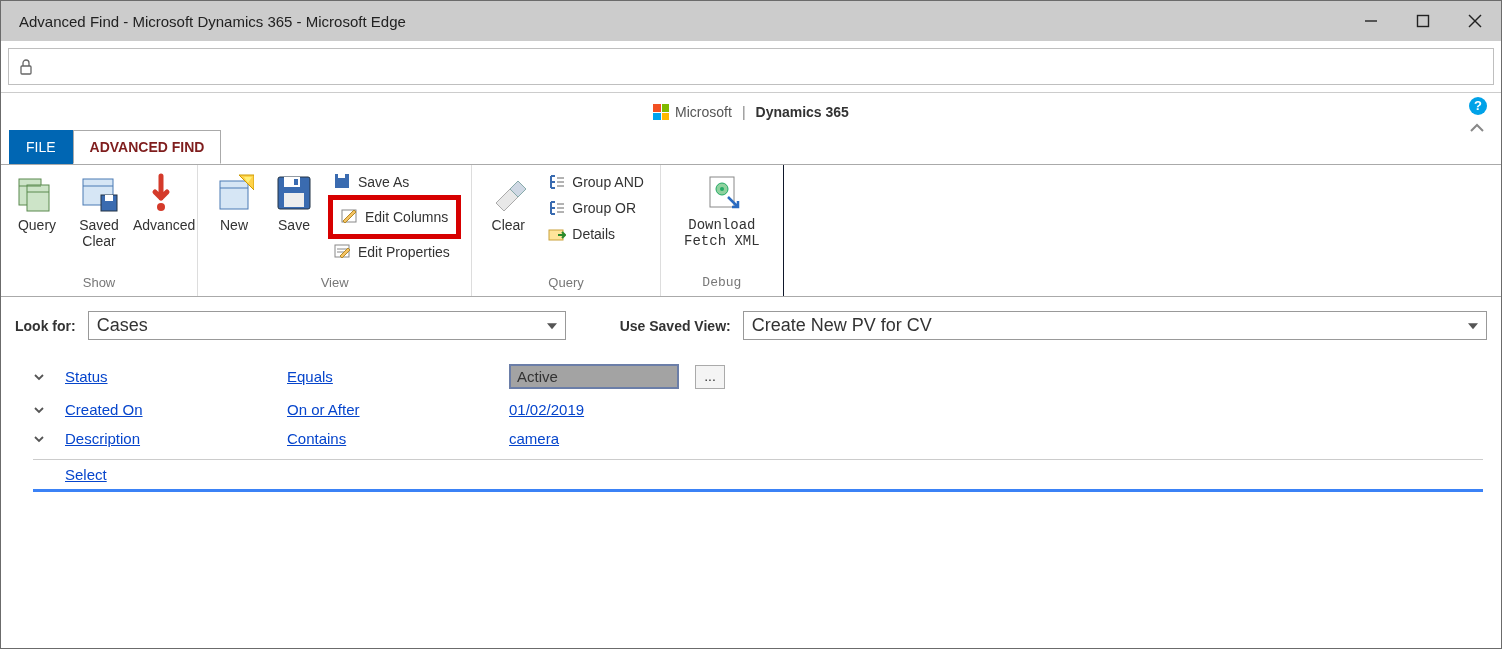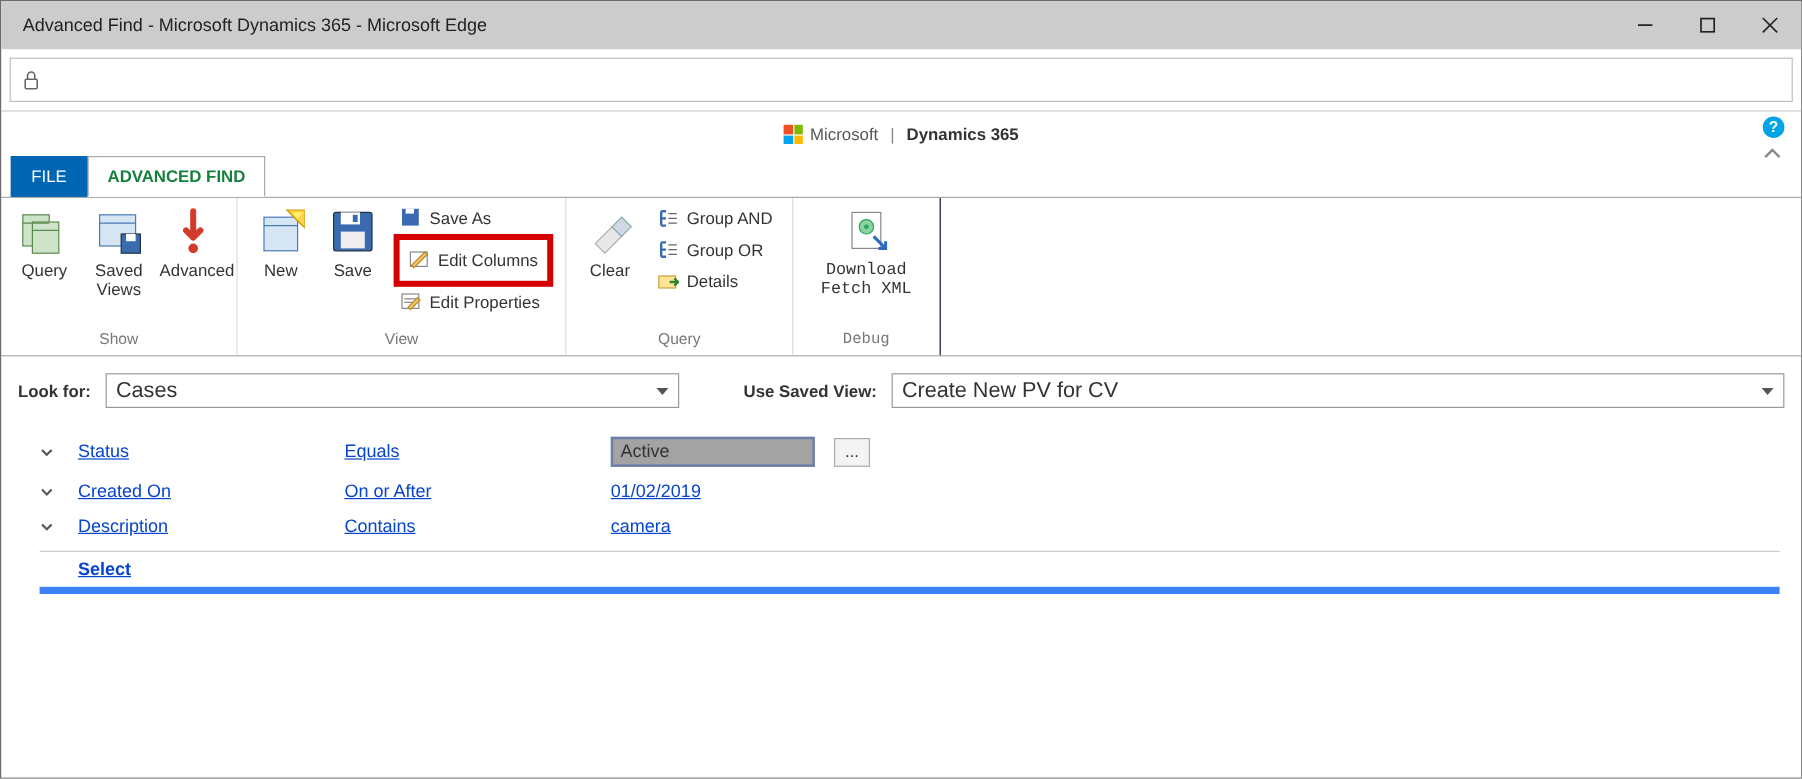--- a/index.html
+++ b/index.html
@@ -17,21 +17,21 @@
   .brand-row .mslogo span:nth-child(2){background:#7fba00;}
   .brand-row .mslogo span:nth-child(3){background:#00a4ef;}
   .brand-row .mslogo span:nth-child(4){background:#ffb900;}
   .brand-row .divider { margin: 0 10px; color: #888; }
   .brand-row .right-icons { position: absolute; right: 14px; top: 4px; display:flex; flex-direction: column; gap:4px; align-items:flex-end;}
   .help-circle { width:18px; height:18px; border-radius:50%; background:#00a2e8; color:#fff; font-weight:bold; text-align:center; line-height:18px; font-size:13px;}
   .pop-icon { color:#666; font-size:14px; margin-top:2px; margin-right:2px;}
   .tabs-row { height: 36px; display: flex; align-items: flex-end; padding: 0 8px; border-bottom: 1px solid #aaa; margin-top:-2px;}
   .tab { padding: 8px 16px; font-size: 14px; border: 1px solid transparent; }
   .tab.file { background: #0066b3; color: #fff; font-weight: 400; border:1px solid #0066b3;}
-  .tab.active { border: 1px solid #aaa; border-bottom: 1px solid #fff; color: #15803d; font-weight: 600;}
+  .tab.active { border: 1px solid #aaa; border-bottom: 1px solid #fff; color: #7f1d1d; font-weight: 600;}
   .ribbon { height: 132px; border-bottom: 1px solid #aaa; display: flex; }
   .group { border-right: 1px solid #ddd; display: flex; flex-direction: column; align-items: stretch; padding: 4px 6px 2px 6px;}
   .group-body { flex: 1; display: flex; align-items: flex-start; }
   .group-label { text-align: center; color: #777; font-size: 13px; padding: 2px 0 4px 0;}
   .big-btn { width: 60px; text-align: center; padding: 4px 2px; }
   .big-btn .icon { width: 40px; height: 40px; margin: 0 auto 4px auto; }
   .small-stack { display: flex; flex-direction: column; gap: 4px; padding: 2px 6px; }
   .small-btn { display: flex; align-items: center; gap: 6px; padding: 2px 4px; font-size: 14px; white-space: nowrap;}
   .small-btn .sicon { width:18px; height:18px; }
   .highlight-box { border: 5px solid #d70000; position: relative; margin: -2px -2px; padding: 2px 4px;}
@@ -43,21 +43,21 @@
   .lookfor-select { width: 478px; }
   .saved-select { flex: 1; margin-right: 14px;}
   .criteria { margin: 6px 18px 0 18px; }
   .crit-row { display: flex; align-items: center; gap: 16px; padding: 6px 0; font-size: 15px;}
   .crit-row .chev { width: 16px; color: #555;}
   .crit-row .field, .crit-row .op, .crit-row .val-link { color: #0645cc; text-decoration: underline;}
   .crit-row .field { width: 206px; }
   .crit-row .op { width: 206px; }
   .val-box { width: 170px; border: 2px solid #6b7ea8; background: #a3a3a3; padding: 2px 6px; color: #333;}
   .ellipsis-btn { width: 30px; height: 24px; border: 1px solid #aaa; background: #f4f4f4; text-align: center; line-height: 20px; font-size: 14px;}
-  .select-row { border-top: 1px solid #ccc; border-bottom: 6px solid #3b82f6; margin-top: 6px; font-weight: bold;}
+  .select-row { border-top: 1px solid #ccc; border-bottom: 3px solid #3b82f6; margin-top: 6px;}
   svg { display:block; }
 </style>
 </head>
 <body>
 
 <div class="window">
 
   <div class="titlebar">
     <span>Advanced Find - Microsoft Dynamics 365 - Microsoft Edge</span>
     <span class="spacer"></span>
@@ -132,21 +132,21 @@
         </div>
         <div class="big-btn" style="width:64px;">
           <div class="icon">
             <svg width="40" height="40">
                 <rect x="4" y="6" width="30" height="26" fill="#d6e6f5" stroke="#4a7ab4"></rect>
                 <line x1="4" y1="13" x2="34" y2="13" stroke="#4a7ab4"></line>
                 <rect x="22" y="22" width="16" height="16" fill="#3a6bb0" stroke="#234"></rect>
                 <rect x="26" y="22" width="8" height="6" fill="#fff"></rect>
               </svg>
           </div>
-          <div>Saved Views</div>
+          <div>Saved Clear</div>
         </div>
         <div class="big-btn">
           <div class="icon" style="display:flex;align-items:center;justify-content:center;">
             <svg width="20" height="40">
                 <path d="M10 3 L10 25 M10 25 L4 19 M10 25 L16 19" stroke="#d43a2a" stroke-width="5" fill="none" stroke-linecap="round"></path>
                 <circle cx="10" cy="34" r="4" fill="#d43a2a"></circle>
               </svg>
           </div>
           <div>Advanced</div>
         </div>

